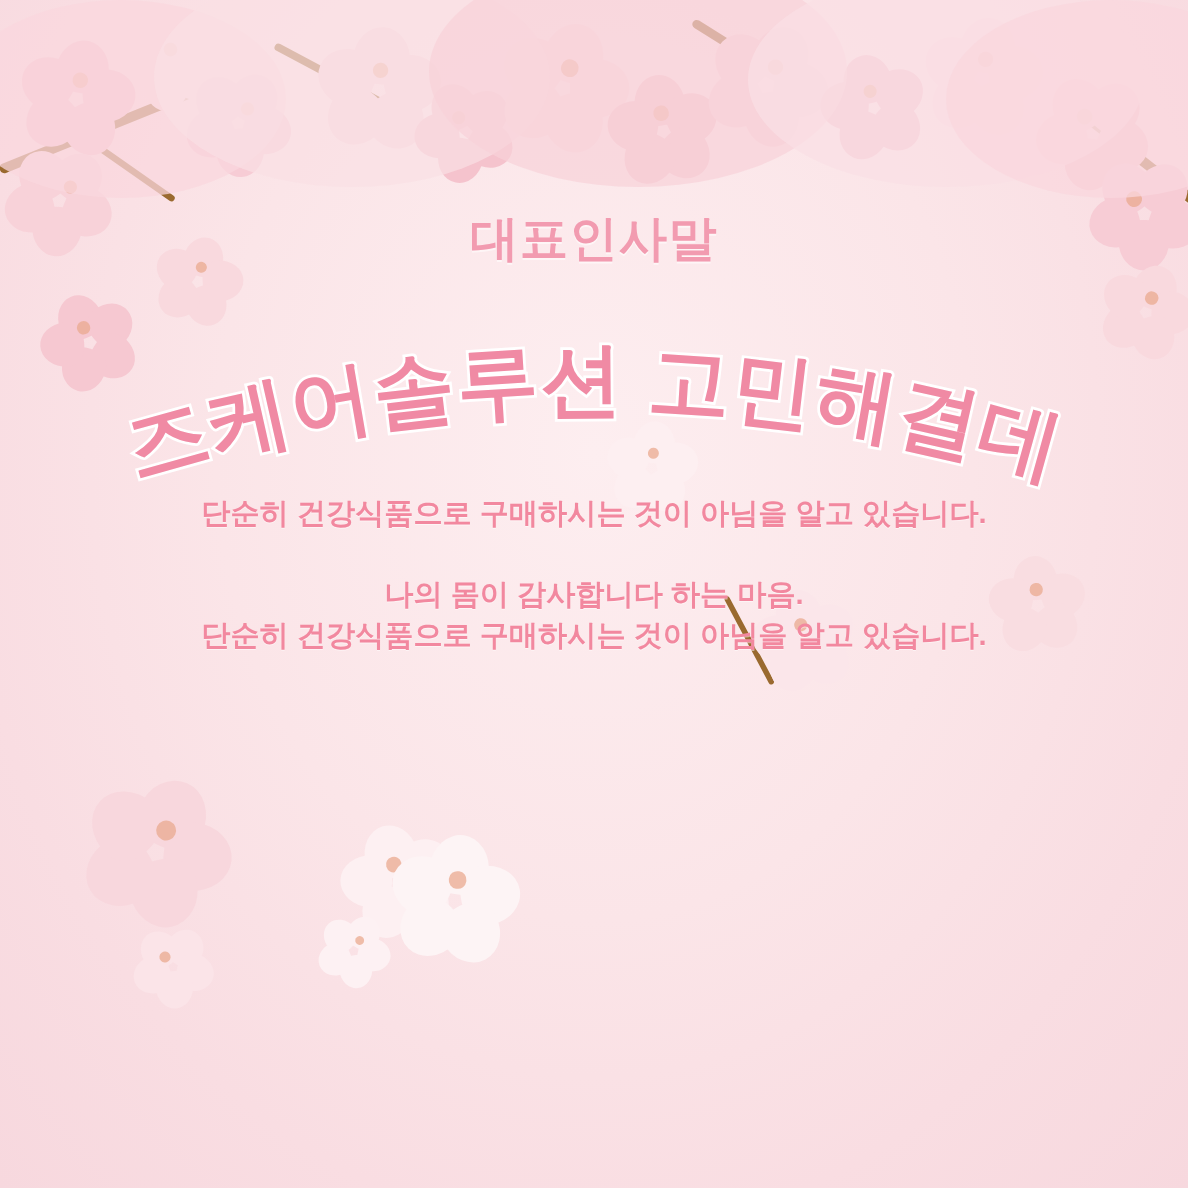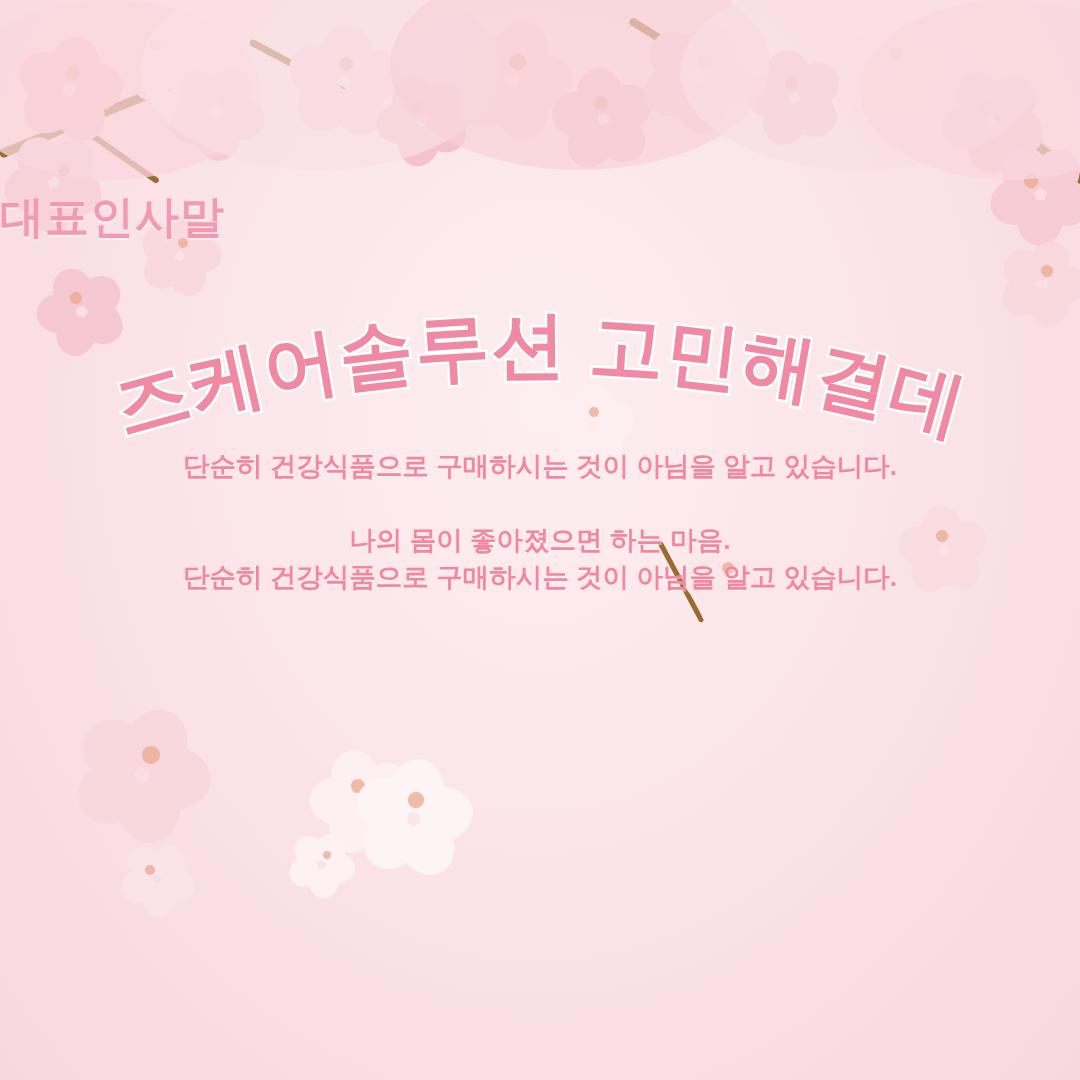--- a/index.html
+++ b/index.html
@@ -72,20 +72,21 @@
     left: -40px; right: -40px; top: -120px;
     height: 360px;
   }
 
   
   #subtitle {
     position: absolute;
     top: 188px;
     left: 0;
     width: 100%;
+    text-align: center;
     font-size: 44px;
     font-weight: bold;
     color: #f29bb0;
     letter-spacing: 1px;
     text-shadow: 0 2px 0 rgba(255,255,255,.55);
   }
 
   #title-arc {
     position: absolute;
     top: 258px;
@@ -348,19 +349,19 @@
       </text>
     </svg>
   </div>
 
   <div id="body-copy">
       <div class="para">
         <div class="line">단순히 건강식품으로 구매하시는 것이 아님을 알고 있습니다.</div>
       </div>
       <div class="gap"></div>
       <div class="para">
-        <div class="line">나의 몸이 좋아졌으면 하는 마음.</div>
+        <div class="line">나의 몸이 감사합니다 하는 마음.</div>
         <div class="line">단순히 건강식품으로 구매하시는 것이 아님을 알고 있습니다.</div>
       </div>
       <div class="gap"></div>
     </div>
 
 </div>
 
 </body></html>

